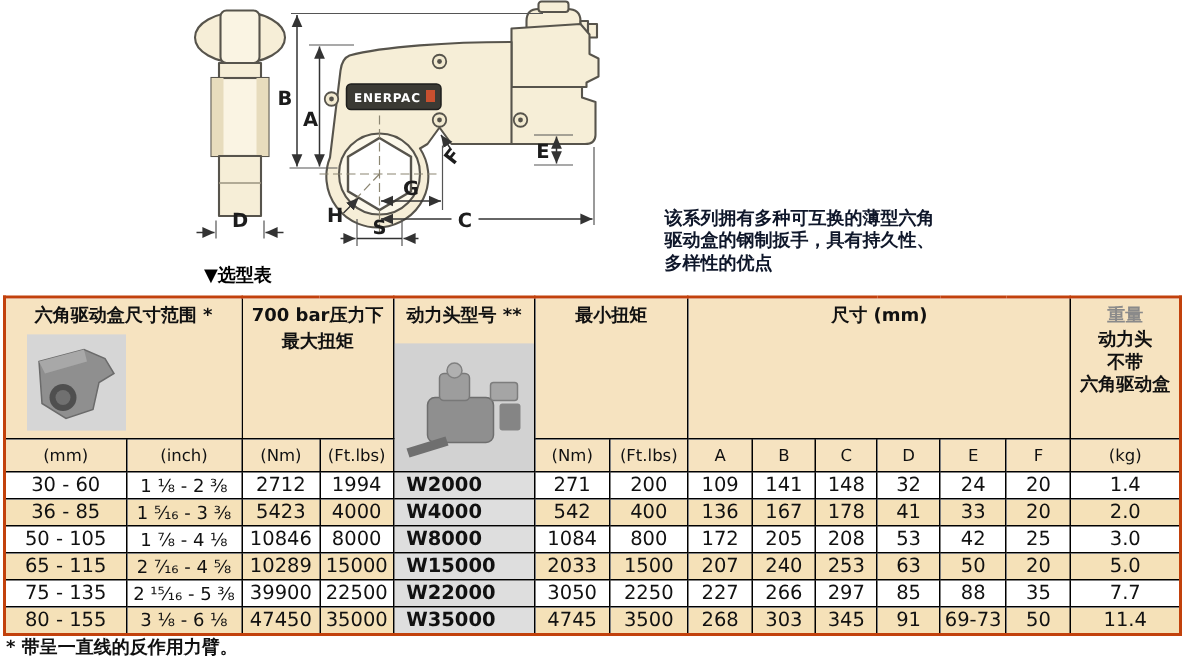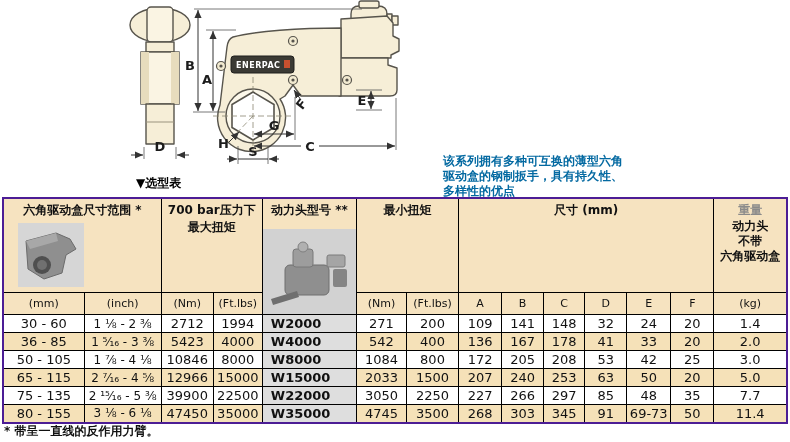--- a/index.html
+++ b/index.html
@@ -18,27 +18,27 @@
   .hexhole{fill:#ffffff;stroke:#57544c;stroke-width:1.6;}
   .screw{fill:#f2ead0;stroke:#57544c;stroke-width:1.2;}
   .cl{stroke:#8c8672;stroke-width:0.8;stroke-dasharray:6 3;fill:none;}
   .dim{stroke:#333;stroke-width:1;fill:none;}
   .ext{stroke:#555;stroke-width:0.8;}
   .dimtext{font:bold 13px "DejaVu Sans",sans-serif;fill:#1c1c1c;}
   .logotext{font:bold 8px "DejaVu Sans",sans-serif;fill:#ffffff;letter-spacing:0.5px;}
   
   #description{
     position:absolute;left:443px;top:138px;width:202px;
-    font-size:12px;font-weight:bold;line-height:15px;white-space:pre-line;color:#0369a1;margin-top:16px;
+    font-size:12px;font-weight:bold;line-height:15px;white-space:pre-line;color:#0f172a;
   }
   #caption{position:absolute;left:136px;top:175px;font-size:12px;font-weight:bold;color:#000;}
   
   table.spec{
     position:absolute;left:2px;top:197px;width:786px;
-    border-collapse:collapse;table-layout:fixed;border:2px solid #4c1d95;
+    border-collapse:collapse;table-layout:fixed;border:2px solid #c2410c;
   }
   .spec th,.spec td{border:1px solid #000;padding:0;overflow:hidden;}
   .spec thead th{
     background:#f6e3c0;font-size:12px;font-weight:bold;vertical-align:top;
     padding-top:3px;text-align:center;
   }
   .spec tr.hdr-main{height:93px;}
   .spec tr.hdr-sub{height:22px;}
   .spec tr.hdr-sub th{font-size:11px;font-weight:normal;vertical-align:middle;padding-top:0;}
   .spec tbody tr{height:18px;}
@@ -275,21 +275,21 @@
         <td class="c-dim_b">205</td>
         <td class="c-dim_c">208</td>
         <td class="c-dim_d">53</td>
         <td class="c-dim_e">42</td>
         <td class="c-dim_f">25</td>
         <td class="c-kg">3.0</td>
       </tr>
       <tr>
         <td class="c-mm">65 - 115</td>
         <td class="c-inch">2 ⁷⁄₁₆ - 4 ⅝</td>
-        <td class="c-max_nm">12966</td>
+        <td class="c-max_nm">10289</td>
         <td class="c-max_ftlbs">15000</td>
         <td class="c-model">W15000</td>
         <td class="c-min_nm">2033</td>
         <td class="c-min_ftlbs">1500</td>
         <td class="c-dim_a">207</td>
         <td class="c-dim_b">240</td>
         <td class="c-dim_c">253</td>
         <td class="c-dim_d">63</td>
         <td class="c-dim_e">50</td>
         <td class="c-dim_f">20</td>
@@ -300,21 +300,21 @@
         <td class="c-inch">2 ¹⁵⁄₁₆ - 5 ⅜</td>
         <td class="c-max_nm">39900</td>
         <td class="c-max_ftlbs">22500</td>
         <td class="c-model">W22000</td>
         <td class="c-min_nm">3050</td>
         <td class="c-min_ftlbs">2250</td>
         <td class="c-dim_a">227</td>
         <td class="c-dim_b">266</td>
         <td class="c-dim_c">297</td>
         <td class="c-dim_d">85</td>
-        <td class="c-dim_e">48</td>
+        <td class="c-dim_e">88</td>
         <td class="c-dim_f">35</td>
         <td class="c-kg">7.7</td>
       </tr>
       <tr>
         <td class="c-mm">80 - 155</td>
         <td class="c-inch">3 ⅛ - 6 ⅛</td>
         <td class="c-max_nm">47450</td>
         <td class="c-max_ftlbs">35000</td>
         <td class="c-model">W35000</td>
         <td class="c-min_nm">4745</td>

